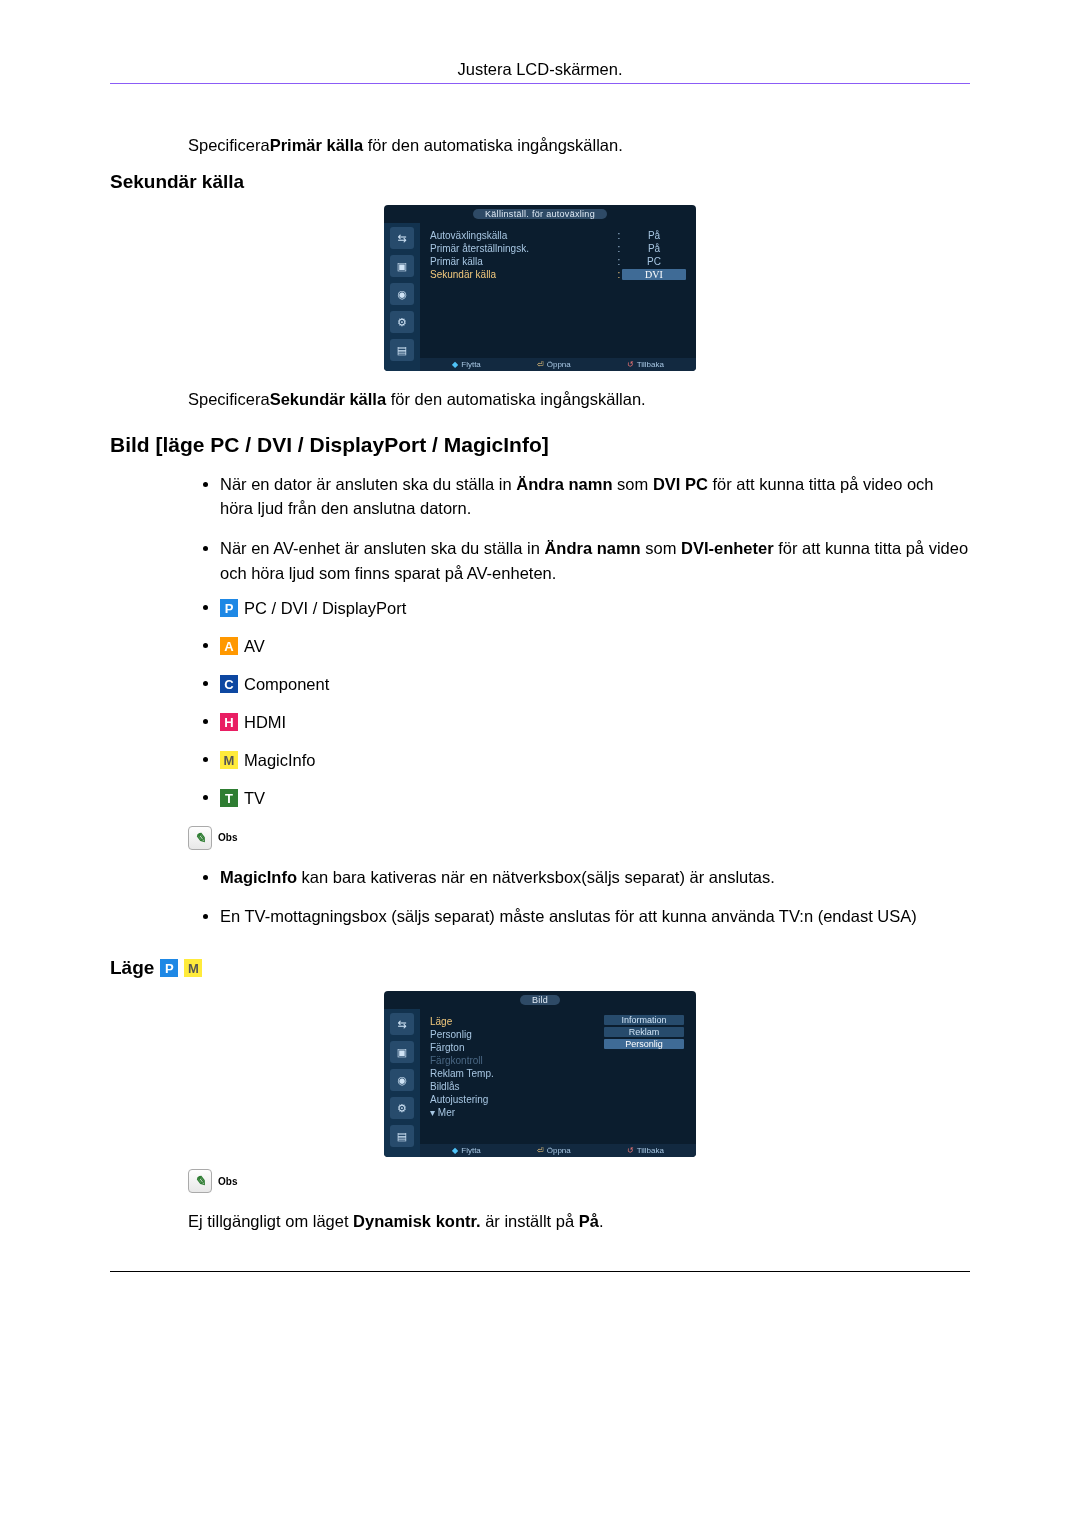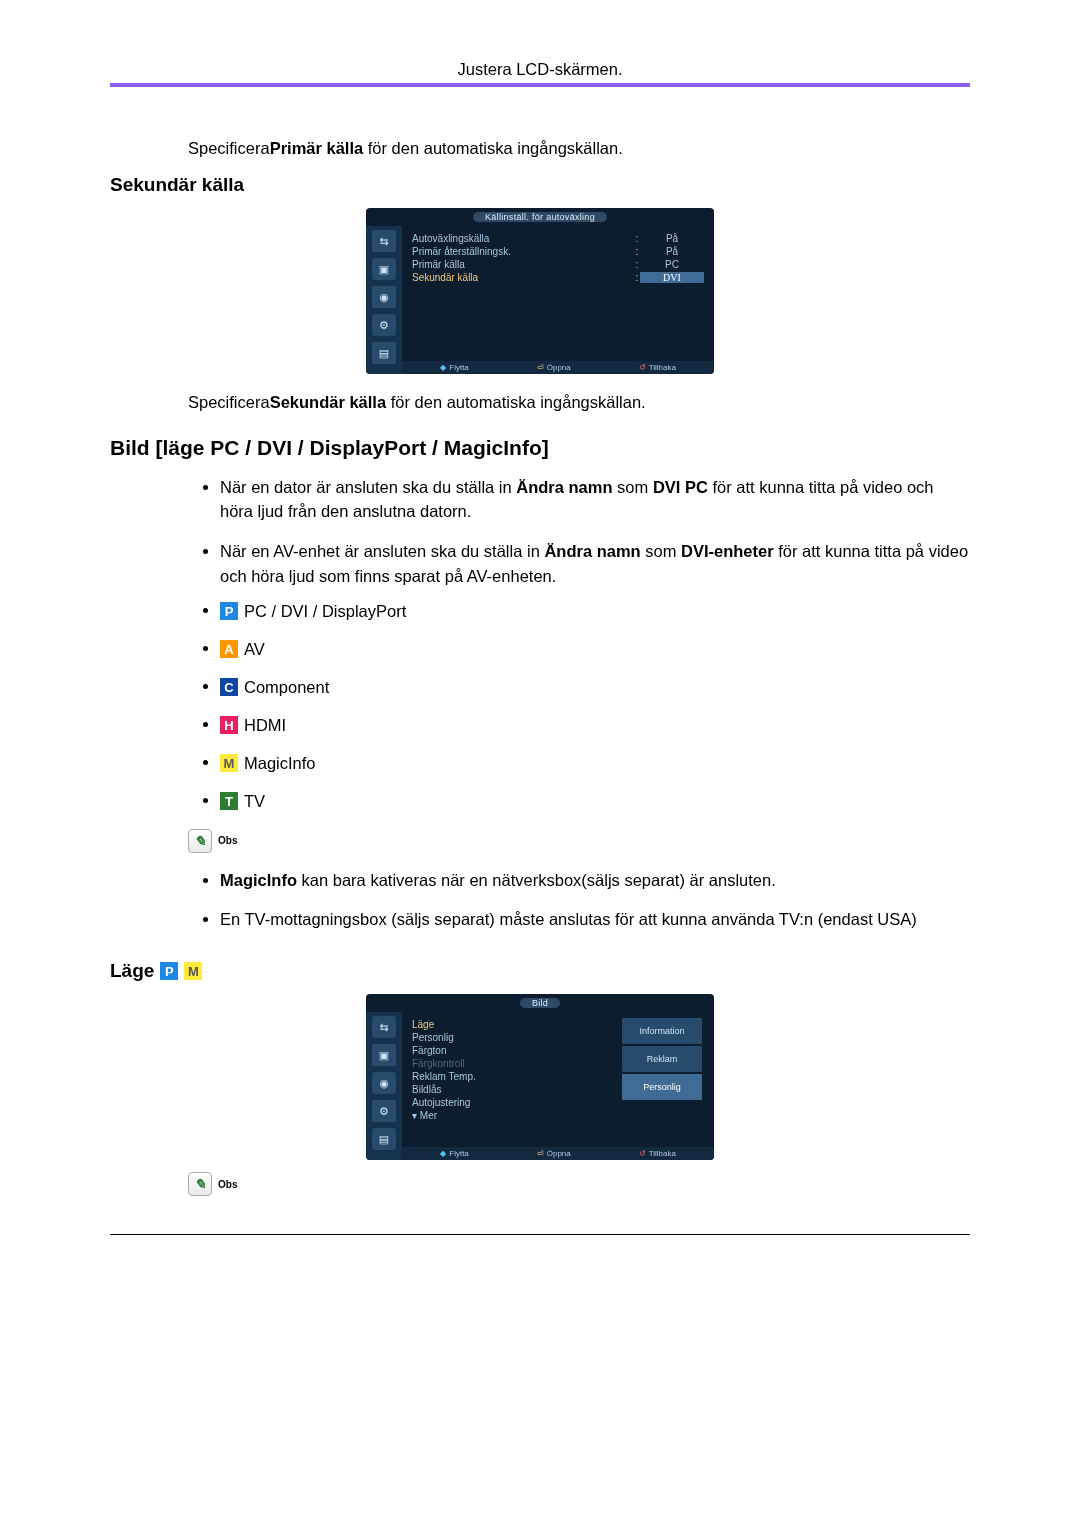--- a/index.html
+++ b/index.html
@@ -13,21 +13,21 @@
   .page {
     width: 1080px;
     min-height: 1527px;
     margin: 0 auto;
     padding: 60px 110px 80px 110px;
     box-sizing: border-box;
     position: relative;
   }
   .header-text {
     text-align: center;
-    border-bottom: 4px solid #8b5cf6;
+    border-bottom: 1px solid #8b5cf6;
     padding-bottom: 4px;
     font-size: 16.5px;
     margin-bottom: 50px;
   }
   .para {
     margin-left: 78px;
     line-height: 1.4;
     margin-bottom: 14px;
   }
   .h2 {
@@ -117,21 +117,21 @@
     color: #2e7d32;
     font-style: italic;
     font-weight: bold;
     font-size: 14px;
   }
   .obs-label {
     font-weight: bold;
     font-size: 10px;
   }
   .osd-img {
-    width: 348px;
+    width: 312px;
     margin: 10px auto 0 auto;
   }
   .osd-box {
     background: #0b1d2e;
     border-radius: 4px;
     color: #cfe3f5;
     font-size: 10px;
     position: relative;
     overflow: hidden;
   }
@@ -183,21 +183,21 @@
   .osd-bottom {
     position:absolute;left:0;right:0;bottom:0;background:#122940;display:flex;justify-content:space-around;padding:2px 4px;font-size:8px;color:#a7c6e2;
   }
   .osd-btn{display:flex;align-items:center;gap:3px;}
   .bb{color:#f2c97d;}
   .bb2{color:#4fc3f7;}
   .bb3{color:#e57373;}
   .osd-list2 {font-size:10px;color:#a7c6e2;}
   .osd-list2 .row{padding:1px 0;}
   .osd-right-col{position:absolute;right:12px;top:6px;width:80px;}
-  .osd-pill{background:#3f6b96;color:#fff;text-align:center;border-radius:1px;margin-bottom:2px;font-size:9px;padding:8px 2px;}
+  .osd-pill{background:#3f6b96;color:#fff;text-align:center;border-radius:1px;margin-bottom:2px;font-size:9px;padding:0 2px;}
   .osd-pill.alt{background:#274b6c;color:#cfe3f5;}
   .bold{font-weight:bold;}
   .footer-rule{border-top:1px solid #000;height:1px;margin-top:38px;}
   .txt {display:inline;text-align:right;}
   .disabled{color:#4a6783;}
 </style>
 </head>
 <body>
 
 <div class="page">
@@ -305,21 +305,21 @@
           <span> TV</span>
         </span></li>
   </ul>
 
   <div class="obs-block">
     <span class="obs-icon">✎</span>
     <span class="obs-label">Obs</span>
   </div>
 
   <ul class="bullets">
-    <li><span class="bold">MagicInfo</span><span> kan bara kativeras när en nätverksbox(säljs separat) är ansluten.</span></li>
+    <li><span class="bold">MagicInfo</span><span> kan bara kativeras när en nätverksbox(säljs separat) är anslutas.</span></li>
     <li><span>En TV-mottagningsbox (säljs separat) måste anslutas för att kunna använda TV:n (endast USA)</span></li>
   </ul>
 
   <div class="h2-sub">
     <span>Läge</span>
     <span class="mode-icon icon-P">P</span>
     <span class="mode-icon icon-M">M</span>
   </div>
 
   <div class="osd-img">
@@ -366,15 +366,18 @@
         </div>
       </div>
     </div>
   </div>
 
   <div class="obs-block">
     <span class="obs-icon">✎</span>
     <span class="obs-label">Obs</span>
   </div>
 
+  <p class="para">
+    <span>Ej tillgängligt om läget </span><span class="bold">Dynamisk kontr.</span><span> är inställt på </span><span class="bold">På</span><span>.</span>
+  </p>
 
   <div class="footer-rule"></div>
 </div>
 
 </body></html>

